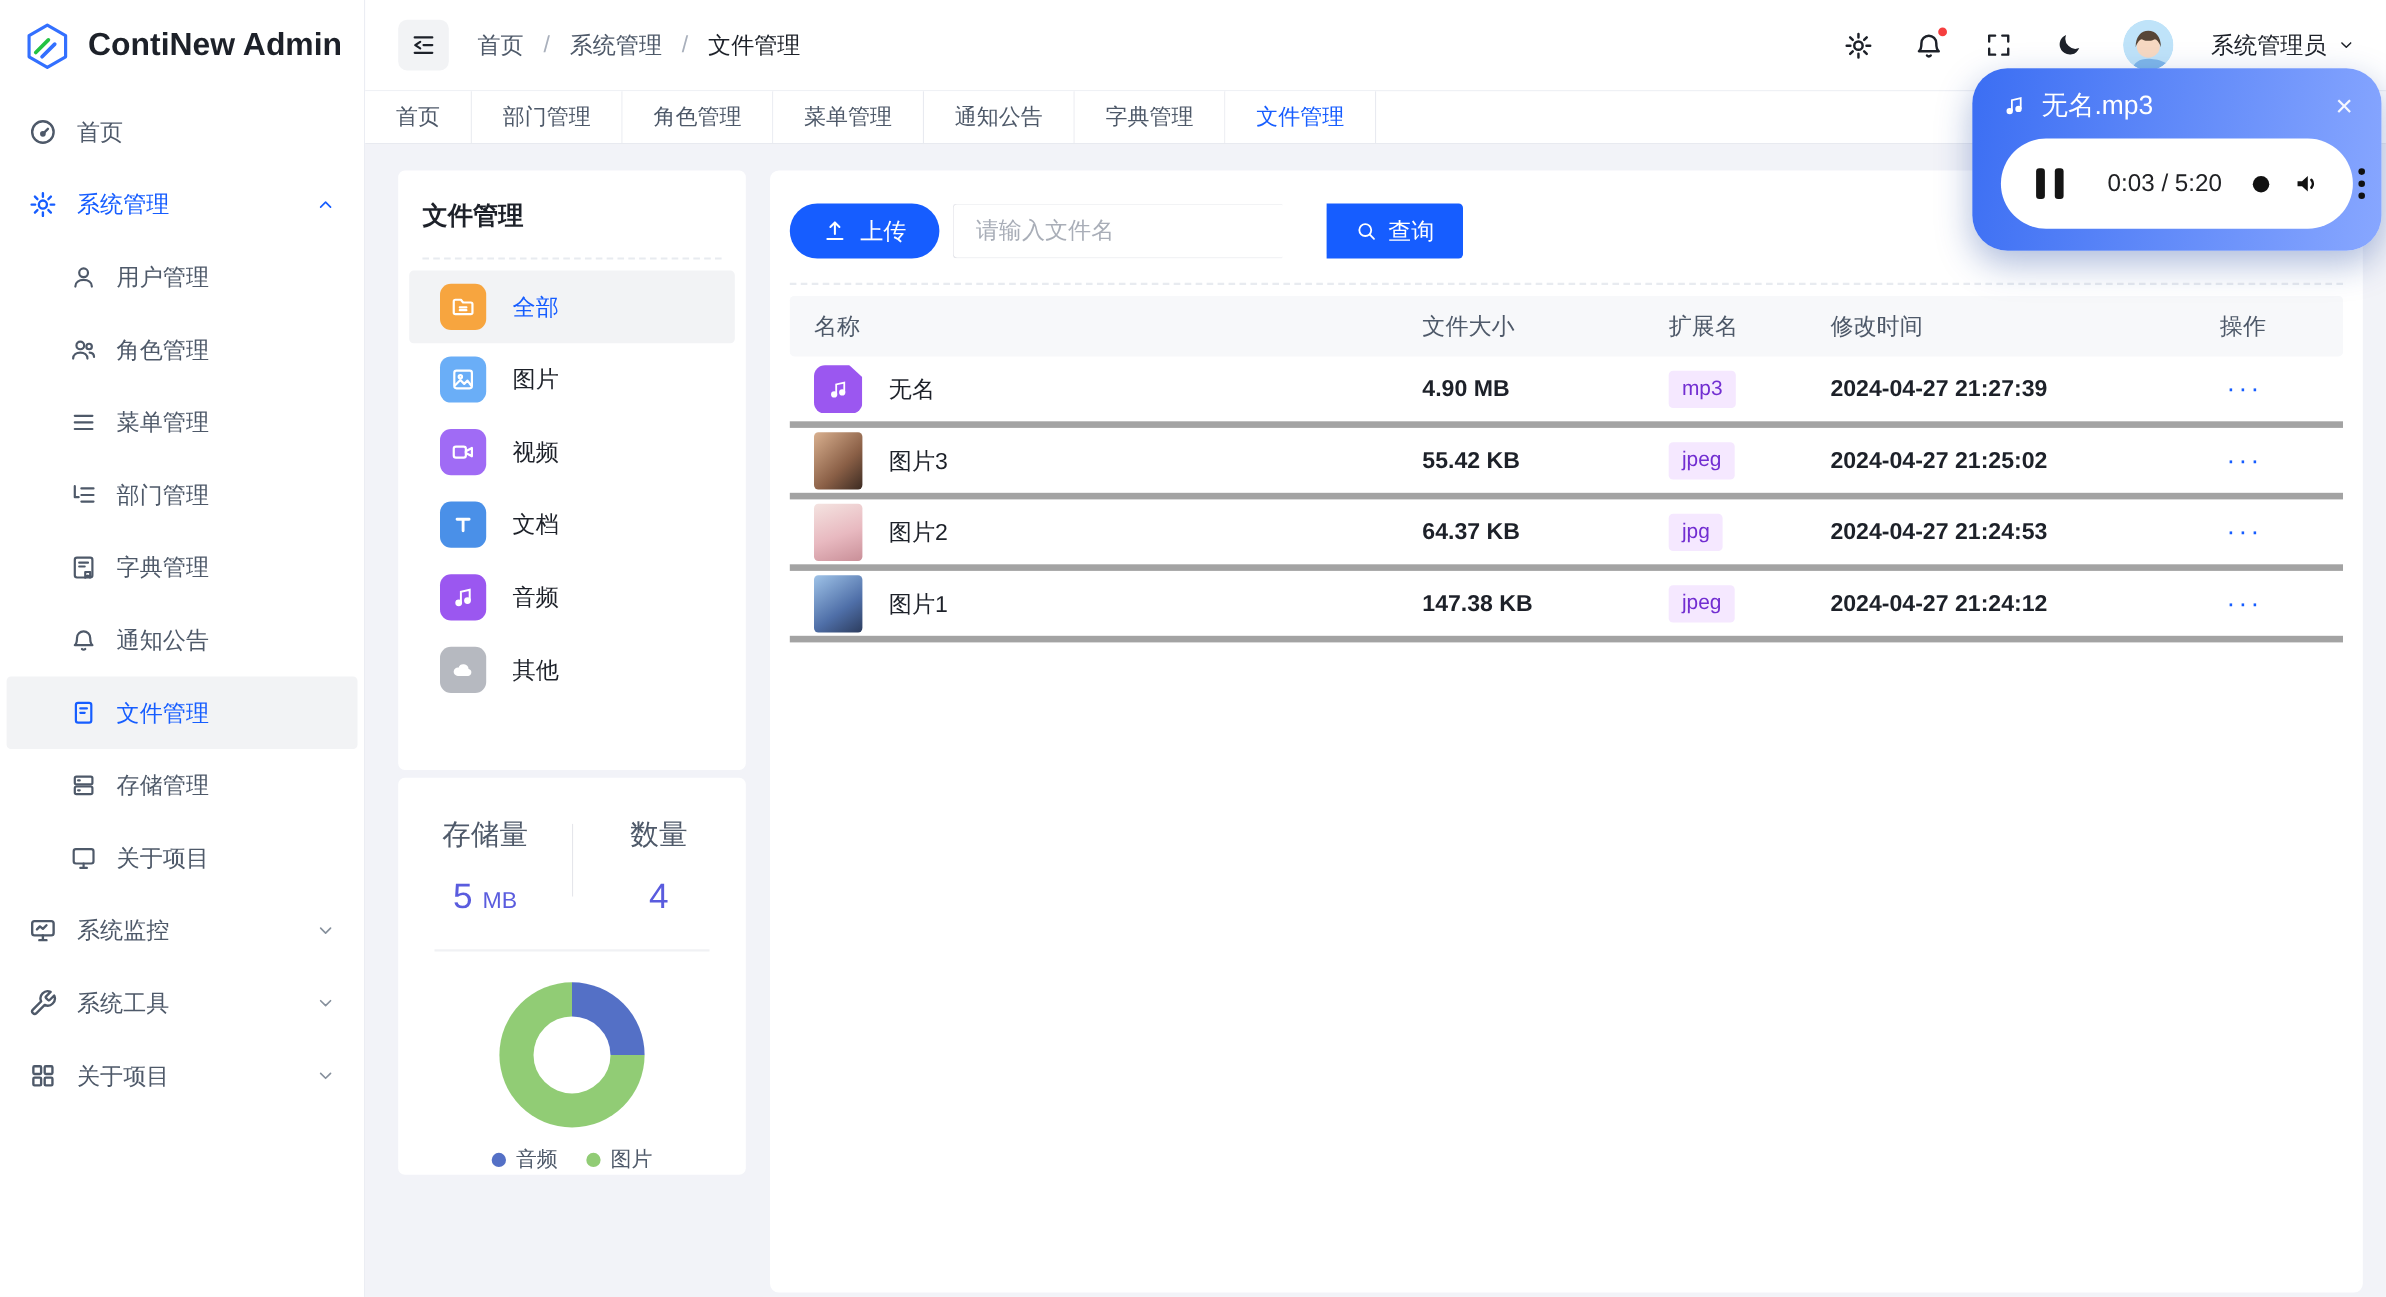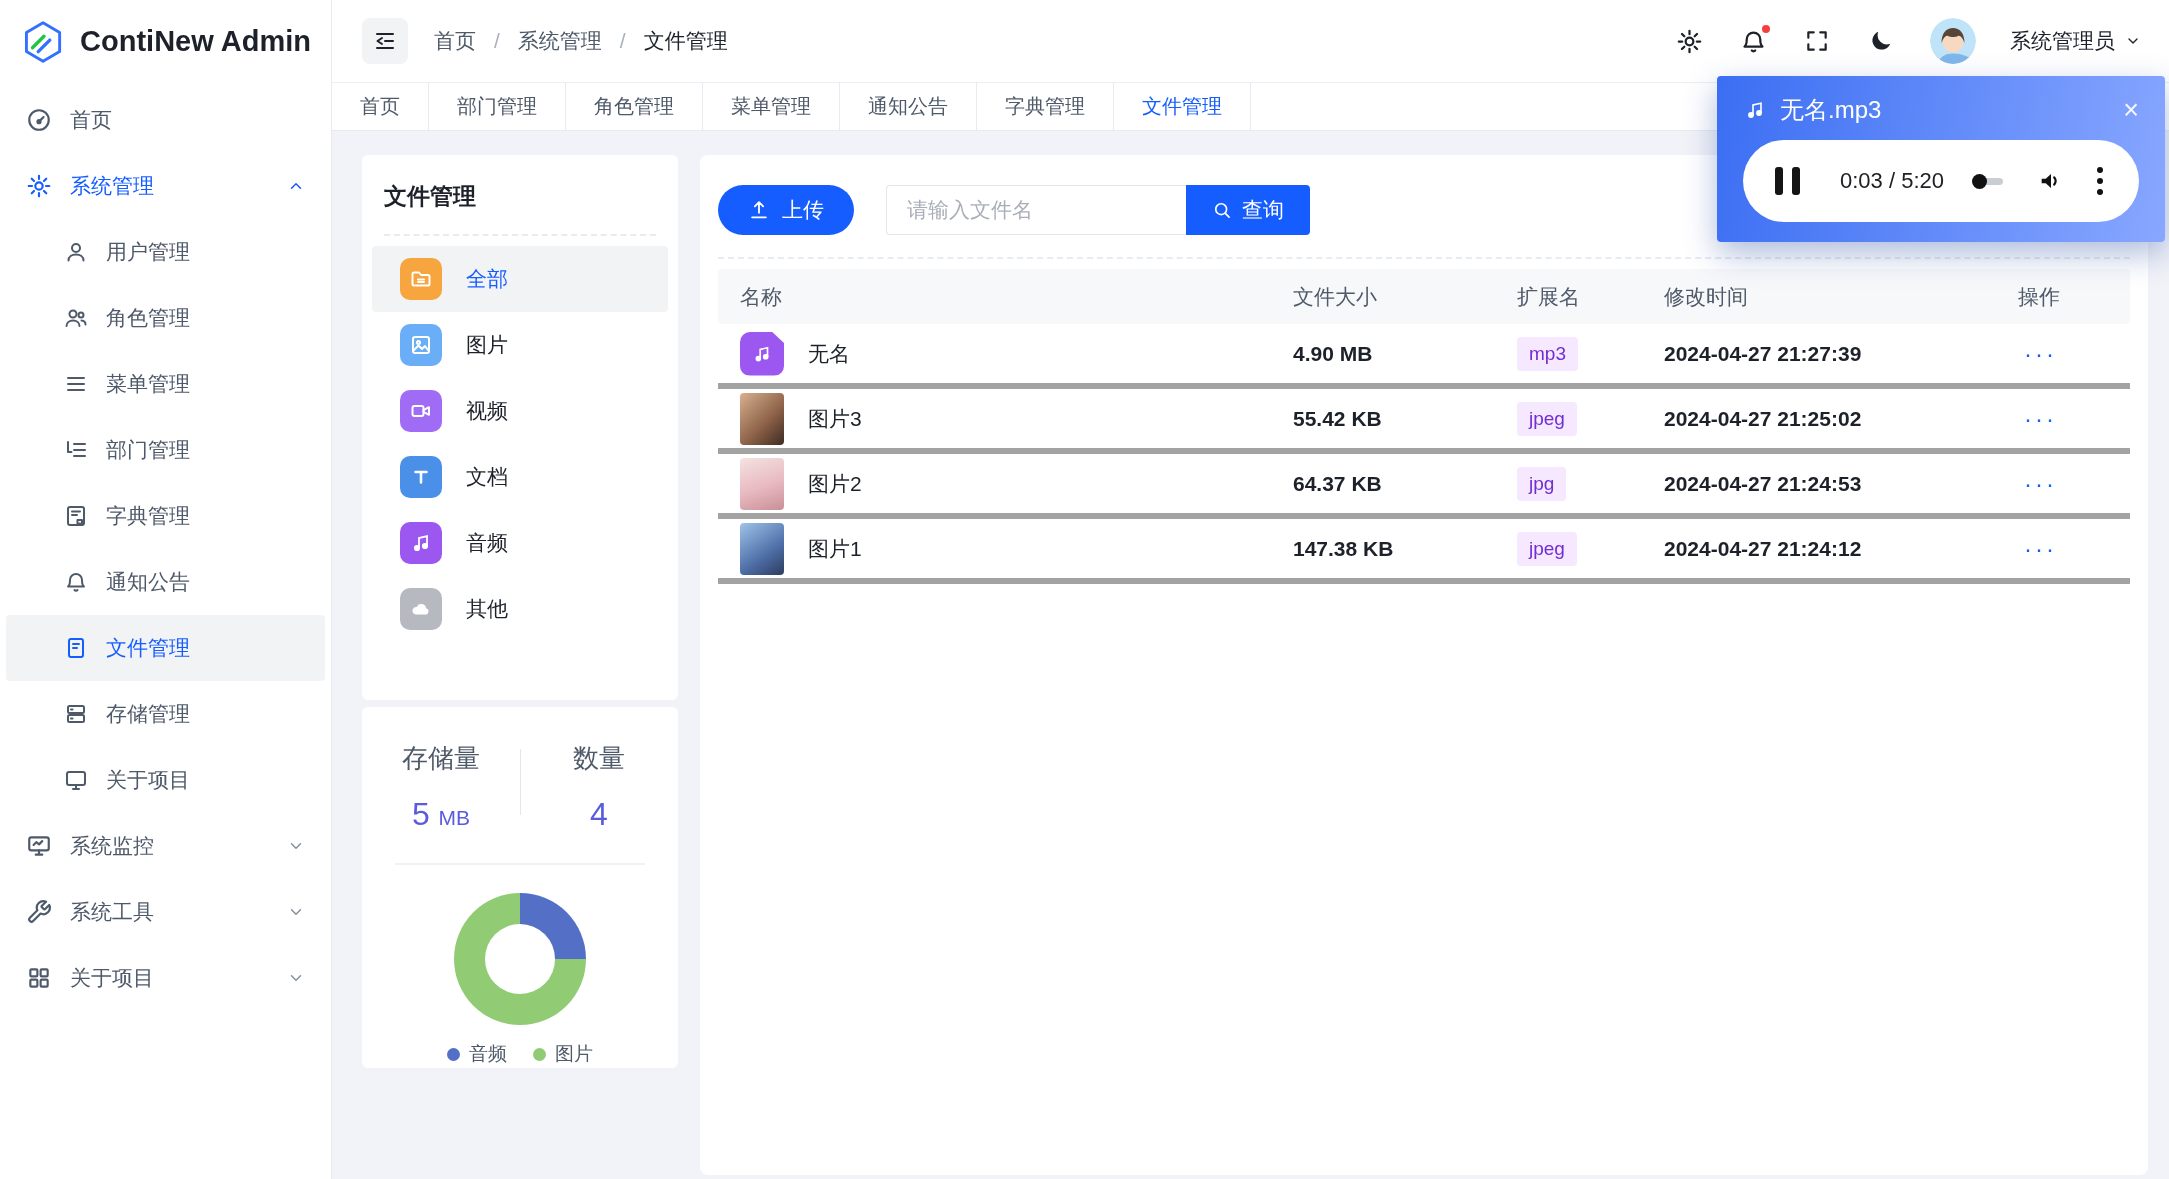--- a/index.html
+++ b/index.html
@@ -76,21 +76,21 @@
   .donut::after { content:""; position:absolute; inset:31px; background:#fff; border-radius:50%; }
   .legend { display:flex; gap:26px; margin-top:16px; font-size:19px; color:#4e5969; }
   .legend-item { display:flex; align-items:center; gap:9px; }
   .dot { width:13px; height:13px; border-radius:50%; }
   .dot.c-audio { background:#5470c6; } .dot.c-image { background:#91cc75; }
 
   
   .right-card { flex:1; border-radius:8px; padding:30px 18px 0; display:flex; flex-direction:column; min-width:0; }
   .toolbar { display:flex; align-items:flex-start; height:50px; flex-shrink:0; }
   .upload-btn { height:50px; padding:0 30px; border:none; border-radius:25px; background:#165dff; color:#fff; font-size:21px; display:flex; align-items:center; gap:12px; cursor:pointer; font-family:inherit; }
-  .search-group { display:flex; margin-left:32px; }
+  .search-group { display:flex; margin-left:12px;gap:40px; }
   .search-input { width:300px; height:50px; border:1px solid #e5e6eb; border-right:none; border-radius:4px 0 0 4px; padding:0 20px; font-size:21px; color:#1d2129; outline:none; font-family:inherit; }
   .search-input::placeholder { color:#a9aeb8; }
   .search-btn { height:50px; padding:0 26px; border:none; border-radius:0 4px 4px 0; background:#165dff; color:#fff; font-size:21px; display:flex; align-items:center; gap:10px; cursor:pointer; font-family:inherit; }
   .toolbar-divider { border-top:2px dashed #e8ebf0; margin-top:22px; }
 
   .table { margin-top:10px; }
   .t-row { display:grid; grid-template-columns:minmax(0,1fr) 224px 147px 354px 112px; align-items:center; }
   .t-head { height:55px; background:#f7f8fa; border-radius:4px; color:#4e5969; font-size:21px; }
   .t-head .cell-name { padding-left:22px; }
   .t-body-row { height:65px; border-bottom:6px solid #a3a3a3; font-size:21px; color:#1d2129; }
@@ -99,21 +99,21 @@
                 clip-path:polygon(0 0, 72% 0, 100% 26%, 100% 100%, 0 100%); }
   .thumb { width:44px; height:52px; border-radius:4px; flex-shrink:0; }
   .thumb.p3 { background:linear-gradient(135deg,#d9b08f 0%,#8a5f46 60%,#3c2b22 100%); }
   .thumb.p2 { background:linear-gradient(160deg,#f4e3e0 0%,#e8b9c0 55%,#c98f98 100%); }
   .thumb.p1 { background:linear-gradient(145deg,#9fc3e8 0%,#4f6fa8 60%,#2c3c5e 100%); }
   .size-cell, .time-cell { font-weight:600; }
   .ext-badge { display:inline-block; padding:6px 12px; border-radius:4px; background:#f5e8ff; color:#722ed1; font-size:19px; }
   .ops-btn { color:#165dff; font-size:24px; letter-spacing:3px; background:none; border:none; cursor:pointer; text-align:left; padding-left:6px; font-family:inherit; }
 
   
-  .player { position:absolute; top:76px; right:4px; width:448px; height:166px; border-radius:4px; z-index:50;
+  .player { position:absolute; top:62px; right:4px; width:372px; height:166px; border-radius:32px; z-index:50;
             background:linear-gradient(100deg,#3b6ef3 0%,#88a7ff 100%);
             box-shadow:0 12px 32px rgba(23,64,155,.35); color:#fff; }
   .player-head { display:flex; align-items:center; gap:13px; padding:18px 26px 0; }
   .player-title { font-size:24px; }
   .player-close { margin-left:auto; font-size:27px; line-height:1; color:rgba(255,255,255,.92); background:none; border:none; cursor:pointer; font-family:inherit; }
   .player-pill { margin:14px 26px 0; height:82px; background:#fff; border-radius:41px; display:flex; align-items:center; padding:0 32px; color:#1d2129; }
   .pause-btn { display:flex; gap:9px; background:none; border:none; cursor:pointer; padding:0; }
   .pause-btn span { width:8px; height:28px; background:#151515; border-radius:3px; }
   .ptime { font-size:22px; margin-left:40px; color:#202124; white-space:nowrap; }
   .progress { width:82px; height:7px; border-radius:4px; background:#c9cdd4; margin-left:30px; position:relative; cursor:pointer; }

